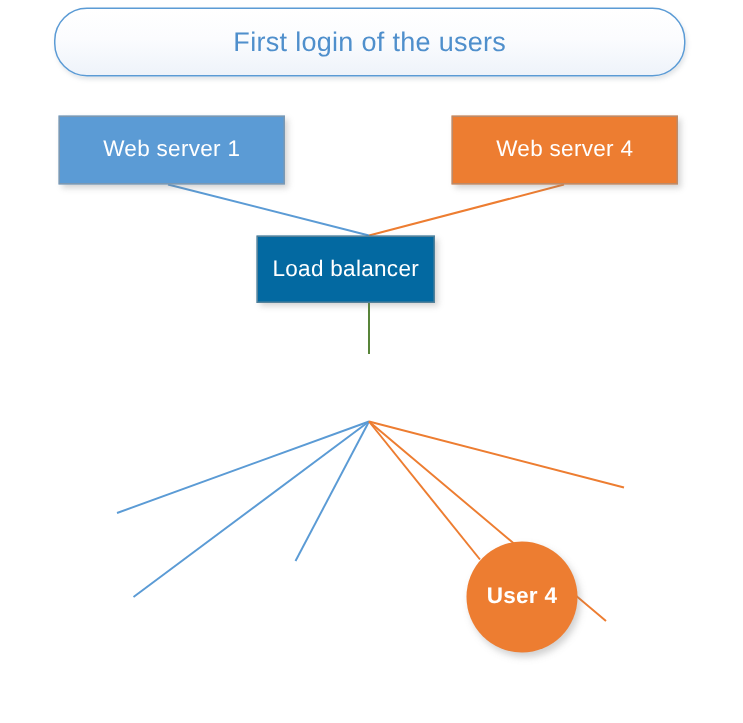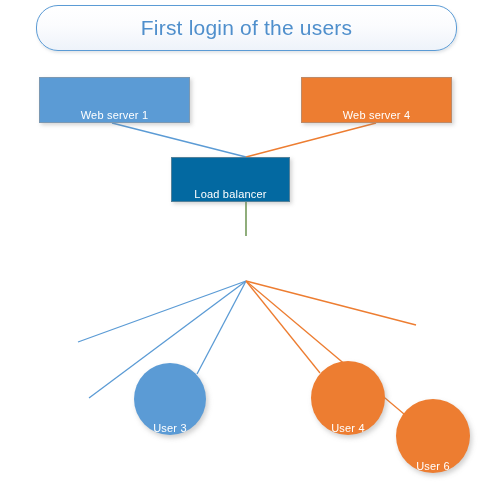--- a/index.html
+++ b/index.html
@@ -20,25 +20,25 @@
     left: 0;
     top: 0;
     width: 495px;
     height: 482px;
     pointer-events: none;
   }
   .node {
     position: absolute;
     box-sizing: border-box;
     display: flex;
-    align-items: flex-end;
+    align-items: center;
     justify-content: center;
     text-align: center;
     color: #ffffff;
-    font-size: 11px;
+    font-size: 15px;
     letter-spacing: 0.2px;
     line-height: 1.15;
     z-index: 3;
   }
   .rect-node {
     border: 1px solid rgba(150,150,150,0.55);
     box-shadow: 2px 2px 4px rgba(120,120,120,0.32);
   }
   .circle-node {
     border-radius: 50%;
@@ -54,21 +54,21 @@
     border-radius: 22px;
     background: linear-gradient(to bottom, #ffffff 0%, #fbfcfe 45%, #eef3fa 100%);
     box-shadow: 1px 2px 3px rgba(140,150,165,0.25);
     display: flex;
     align-items: center;
     justify-content: center;
     z-index: 3;
   }
   #title-banner .title-text {
     color: #4f8fcc;
-    font-size: 21px;
+    font-size: 18px;
     font-weight: 400;
     letter-spacing: 0.2px;
   }
 </style>
 </head>
 <body style="background: rgb(255, 255, 255);">
 
 <div id="canvas">
 
   <svg id="edges" width="495" height="482" viewBox="0 0 495 482">
@@ -95,26 +95,20 @@
     <span>Web server 4</span>
   </div>
 
   <div class="node rect-node" style="background: #0369a1; left: 171px; top: 157px; width: 119px; height: 45px;">
     <span>Load balancer</span>
   </div>
 
 
 
 
-  <div class="node circle-node" style="background: rgb(91, 155, 213); left: 134px; top: 363px; width: 72px; height: 72px;">
-    <span>User 3</span>
-  </div>
 
-  <div class="node circle-node" style="background: rgb(237, 125, 49); left: 311px; top: 361px; width: 74px; height: 74px;">
+  <div class="node circle-node" style="background: rgb(237, 125, 49); left: 311px; top: 361px; width: 74px; height: 74px; font-weight: bold;">
     <span>User 4</span>
   </div>
 
 
-  <div class="node circle-node" style="background: rgb(237, 125, 49); left: 396px; top: 399px; width: 74px; height: 74px;">
-    <span>User 6</span>
-  </div>
 
 </div>
 
 </body></html>

